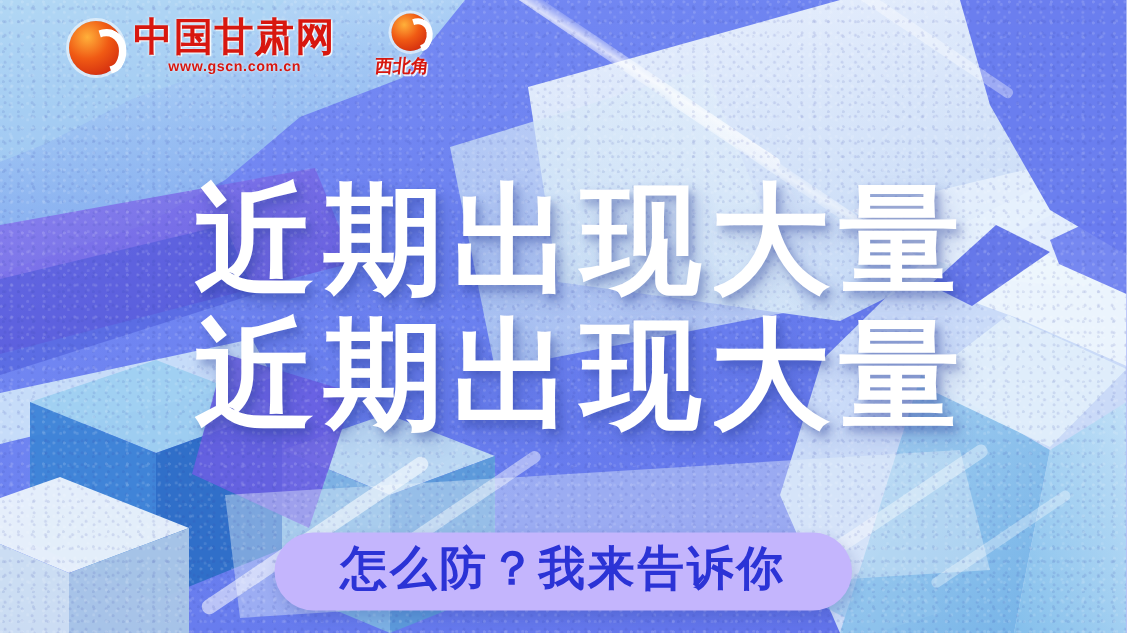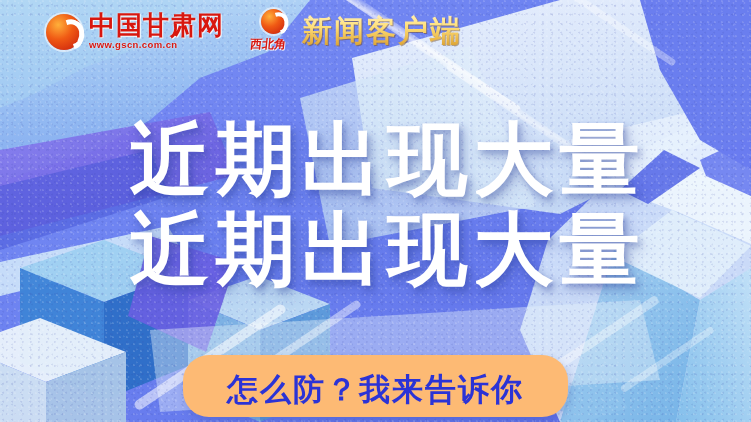--- a/index.html
+++ b/index.html
@@ -30,21 +30,21 @@
     background-size:7px 7px,9px 9px,11px 11px,8px 8px,13px 13px,10px 10px;
     pointer-events:none;
   }
 
   
   .logobar{
     position:absolute;left:0;top:0;width:751px;height:62px;
     display:flex;align-items:center;
   }
   .logo-block{display:flex;align-items:center;}
-  .logo-gscn{margin-left:46px;display:flex;align-items:flex-end;}
+  .logo-gscn{margin-left:46px;display:flex;align-items:flex-end;text-align:center;}
   .mark{
     position:relative;width:36px;height:36px;border-radius:50%;
     background:radial-gradient(circle at 34% 30%, #ffb03a 0%, #f05a14 42%, #c4150c 100%);
     box-shadow:0 0 0 2px rgba(255,255,255,.55);
     flex:none;
   }
   .mark::after{
     content:"";position:absolute;left:9px;top:5px;width:20px;height:20px;
     border:5px solid #fff;border-radius:50% 50% 50% 50%/60% 60% 40% 40%;
     border-left-color:transparent;border-bottom-color:transparent;
@@ -103,23 +103,23 @@
     white-space:nowrap;
   }
   .hl.l2{margin-top:5px;}
 
   
   .pill-wrap{
     position:absolute;left:0;top:355px;width:751px;
     display:flex;justify-content:center;
   }
   .pill{
-    background:#fdba74;
+    background:#c4b5fd;
     border-radius:26px;
-    padding:17px 44px 9px;
+    padding:7px 44px 9px;
     box-shadow:2px 4px 9px rgba(35,55,140,.22);
   }
   .pill-text{
     font-family:"DejaVu Sans","Liberation Sans",sans-serif;
     font-size:31px;font-weight:bold;color:#2b33d6;
     letter-spacing:2px;line-height:1.15;white-space:nowrap;
   }
 </style>
 </head>
 <body>
@@ -236,21 +236,20 @@
         <div class="gscn-cn">中国甘肃网</div>
         <div class="gscn-url">www.gscn.com.cn</div>
       </div>
     </div>
 
     <div class="logo-block logo-app">
       <div class="xbj-wrap">
         <div class="mark small"></div>
         <div class="xbj">西北角</div>
       </div>
-      <div class="app-title">新闻客户端</div>
     </div>
 
   </div>
 
   <div class="headline">
     <div class="hl l1">近期出现大量</div>
     <div class="hl l2">近期出现大量</div>
   </div>
 
   <div class="pill-wrap">

